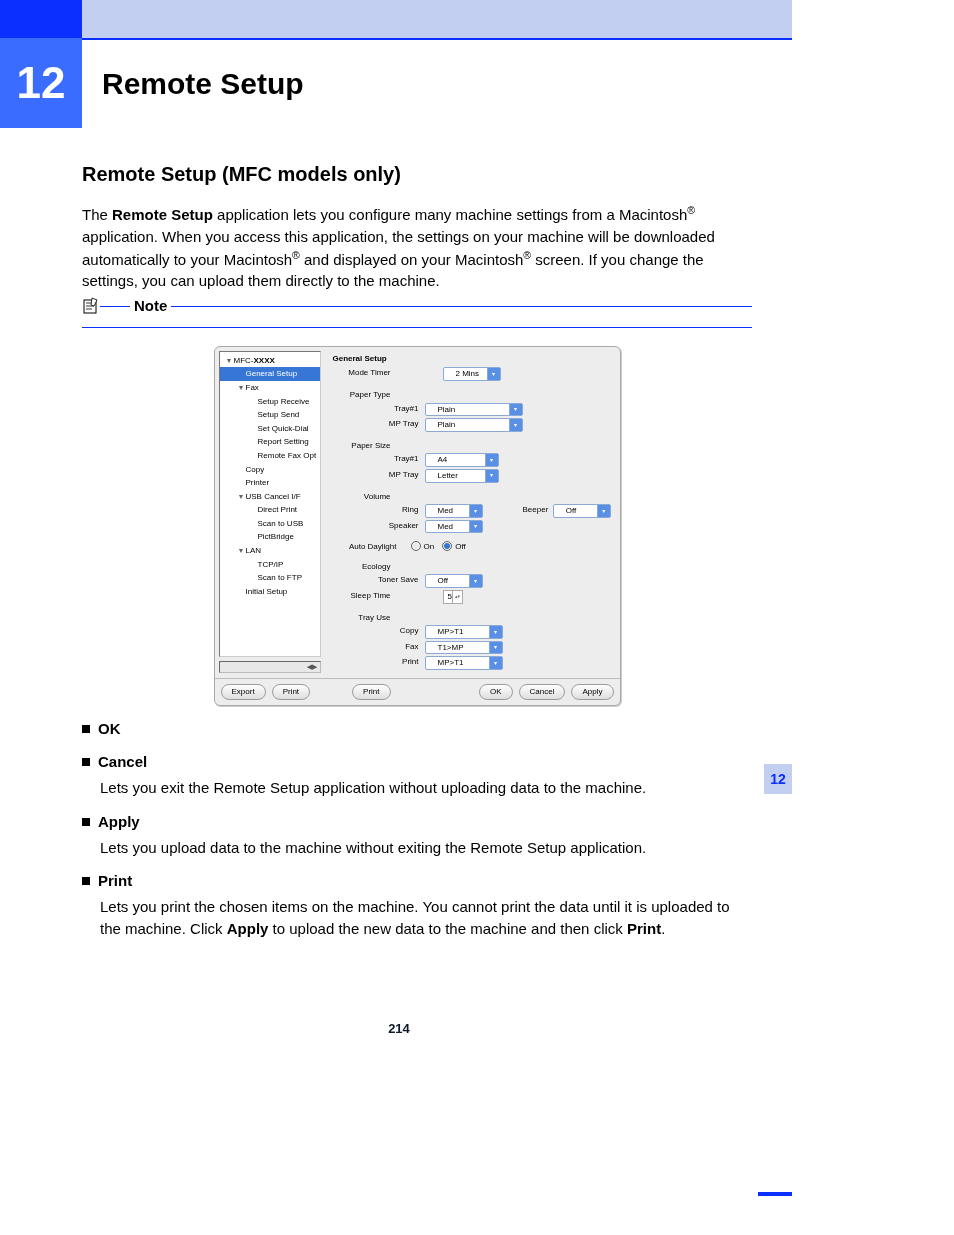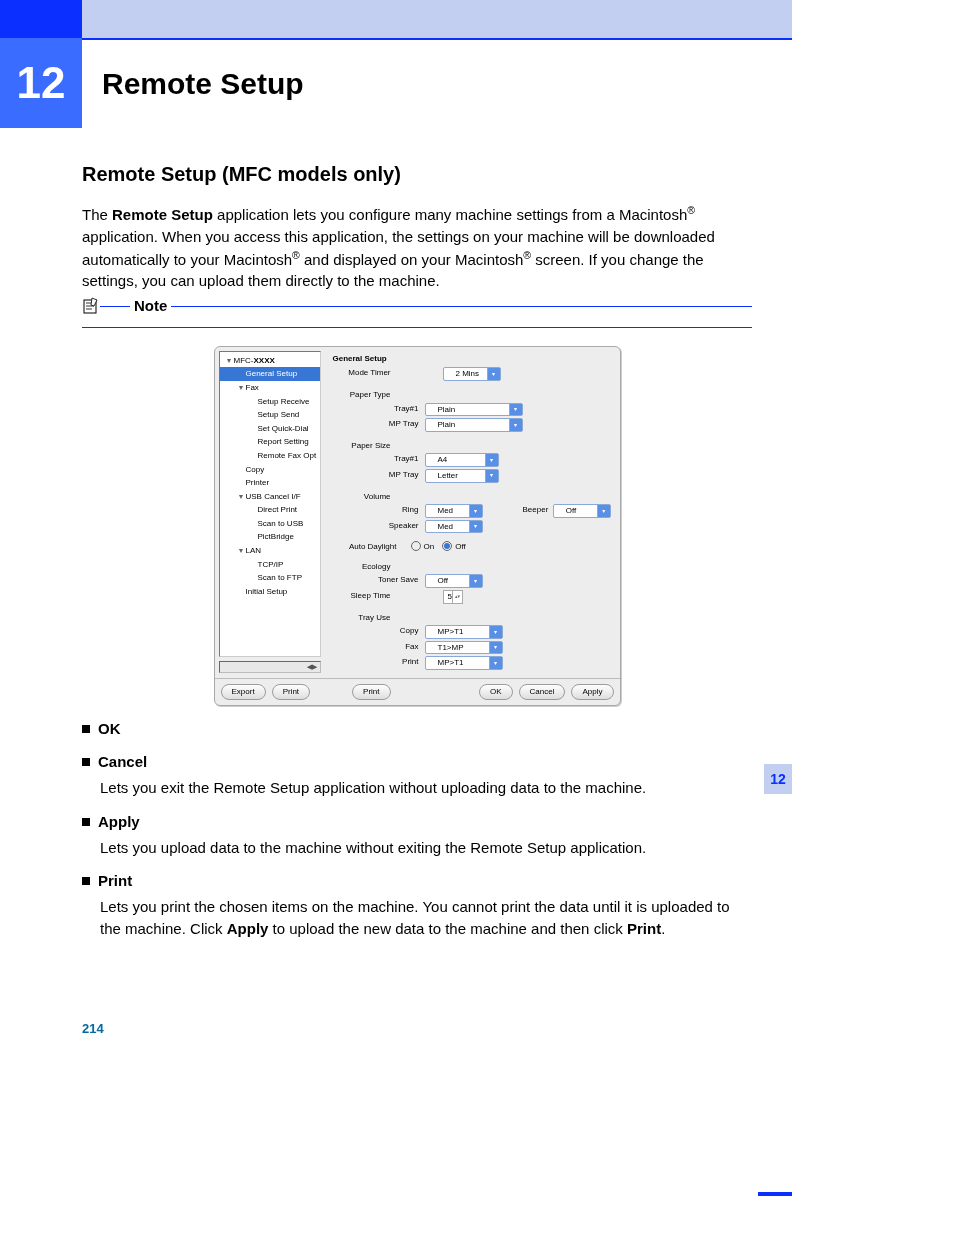--- a/index.html
+++ b/index.html
@@ -143,24 +143,24 @@
     color: #0a2fff;
     font-weight: bold;
     display:flex; align-items:center; justify-content:center;
     font-size: 14px;
   }
   .page-num-bar {
     position:absolute; right:0; top: 1192px;
     height: 4px; width: 34px; background:#0a2fff;
   }
   .page-num {
-    text-align: left;
+    text-align: center;
     font-weight: bold;
     font-size: 13px;
-    color: #0369a1;
+    color: #0f172a;
     margin: 80px 36px 0 0;
   }
   .root { position: relative; width:792px; min-height:1235px; }
   .spinner { border:1px solid #aaa; background:#fff; padding:0 10px 0 4px; position:relative;}
   .spinner .st { position:absolute; right:0; top:0; bottom:0; width:9px; border-left:1px solid #aaa; font-size:5px; display:flex; flex-direction:column; align-items:center; justify-content:center; color:#666;}
 </style>
 </head>
 <body>
 <div class="root">
 

